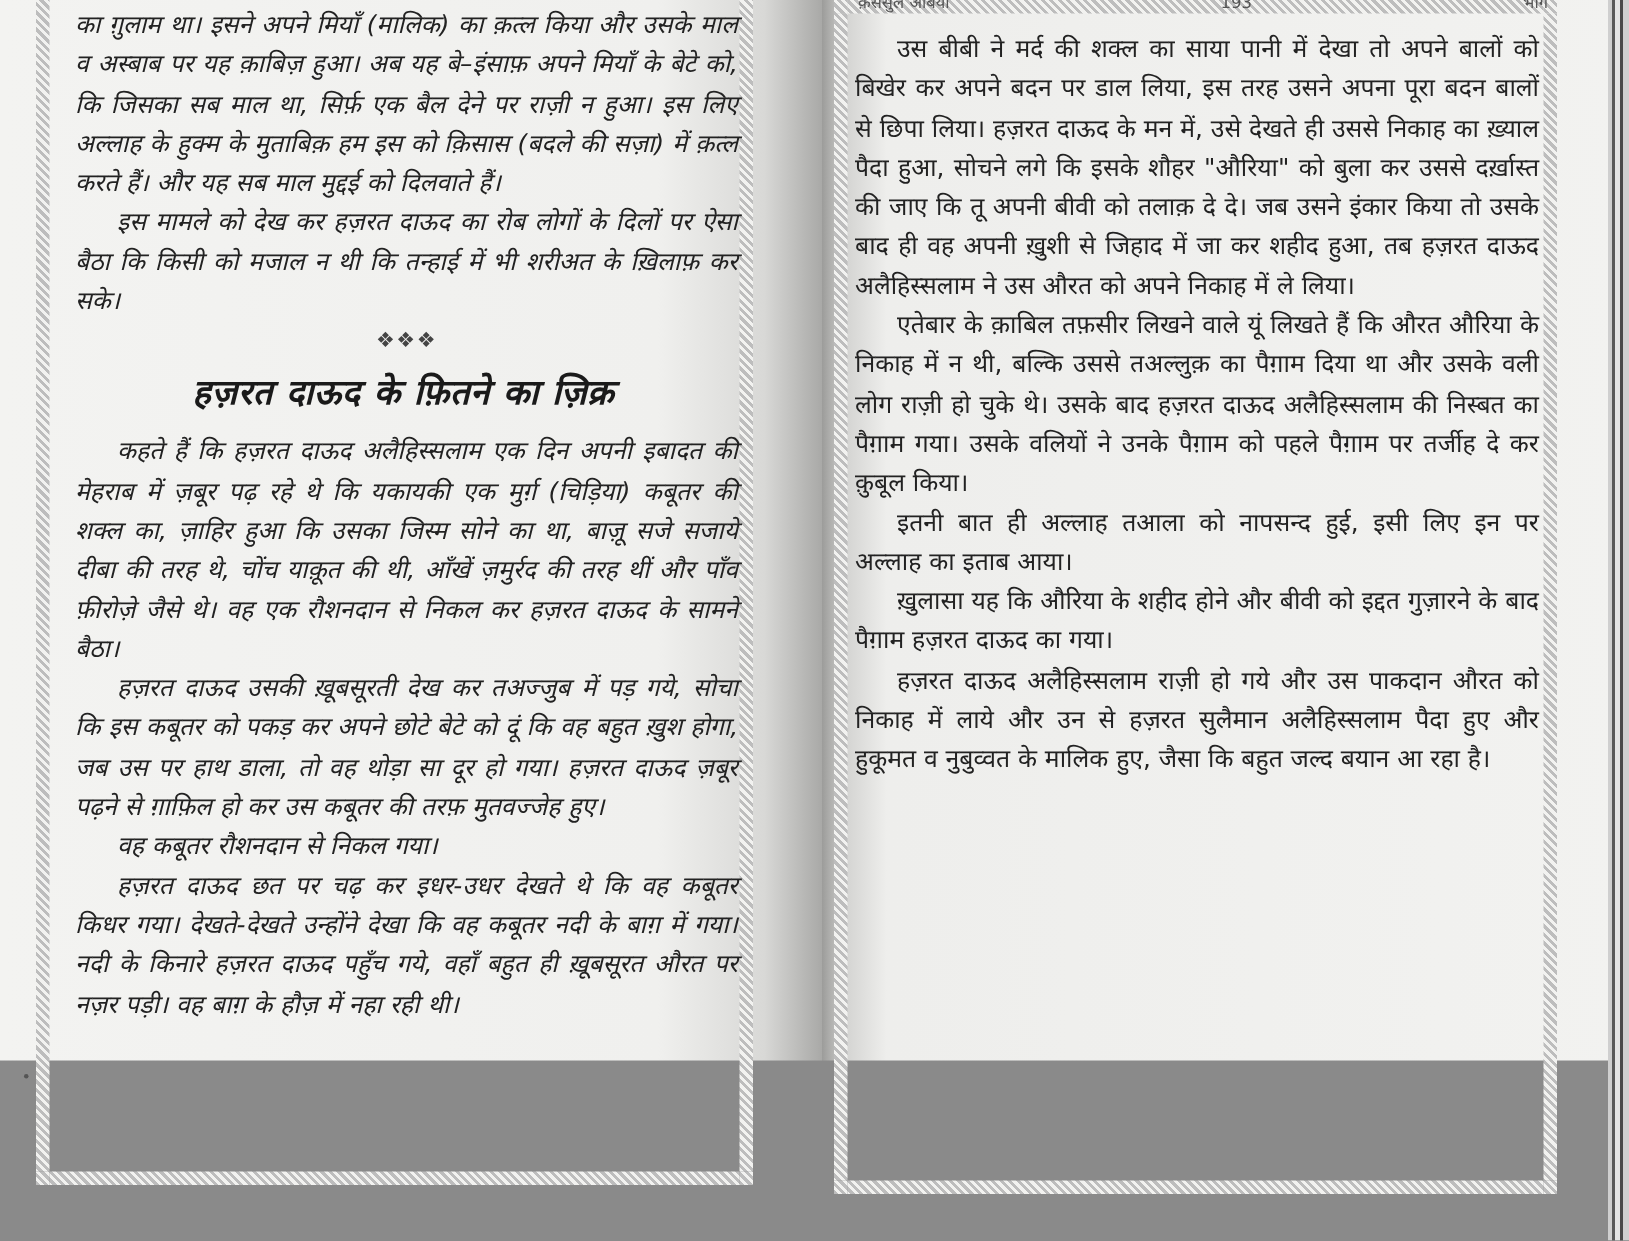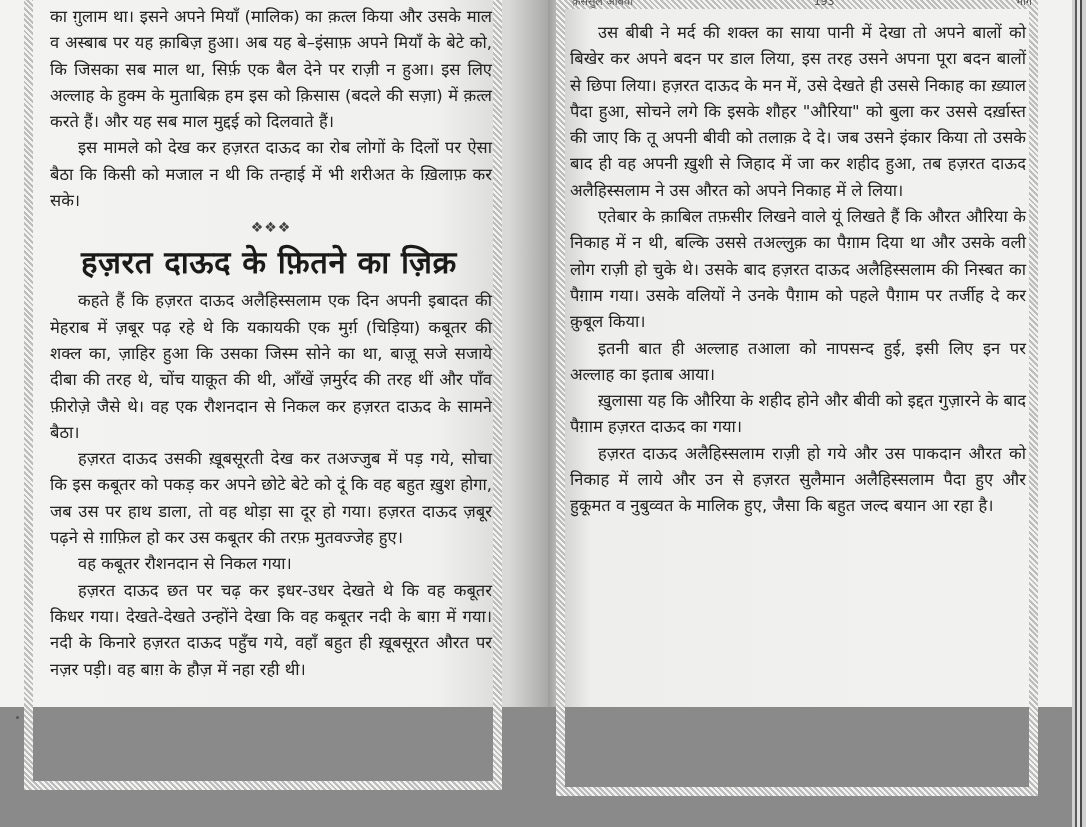--- a/index.html
+++ b/index.html
@@ -34,32 +34,32 @@
   .running-head span { display: inline-block; }
 
   .text {
     position: absolute;
     font-family: "DejaVu Sans", sans-serif;
     font-size: 16.5px;
     line-height: 26.3px;
     color: #222;
     text-align: justify;
   }
-  .page-left .text { left: 50px; top: 4px; width: 442px; }
+  .page-left .text { left: 50px; top: 4px; width: 442px; font-style: italic; }
   .page-right .text { left: 22px; top: 20px; width: 456px; }
 
   .text p { text-align: justify; text-align-last: left; }
   .text p.indent { text-indent: 28px; }
 
   .ornament {
     text-align: center; font-size: 14px; letter-spacing: 1px; color: #444;
     height: 22px; line-height: 22px; margin-top: 2px;
   }
   .chapter-title {
-    text-align: center; font-size: 31px; font-weight: bold; line-height: 40px;
+    text-align: center; font-size: 23px; font-weight: bold; line-height: 40px;
     color: #1a1a1a; margin: 4px 0 6px -4px; white-space: nowrap; letter-spacing: 0.5px;
   }
 
   .binding-lines {
     position: absolute; right: 0; top: 0; width: 14px; height: 827px;
     background: linear-gradient(to right, #cfcfcf 0 3px, #5a5a5a 3px 5px, #e5e5e5 5px 8px, #4a4a4a 8px 10px, #d0d0d0 10px 14px);
   }
   .dot-mark { position: absolute; left: 16px; top: 716px; width: 3px; height: 3px; border-radius: 50%; background: #555; }
 </style>
 </head>

